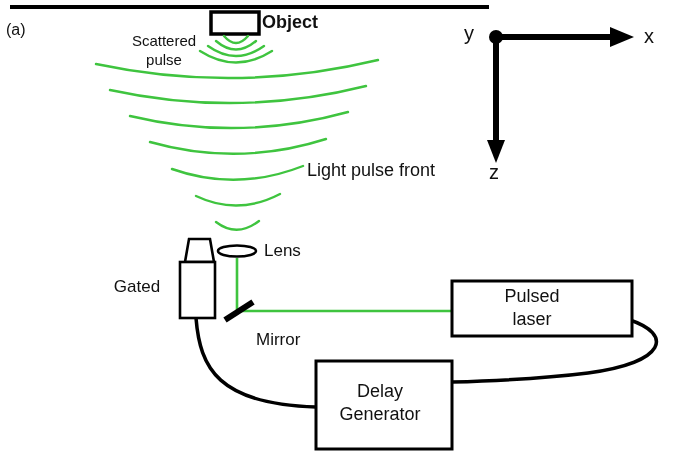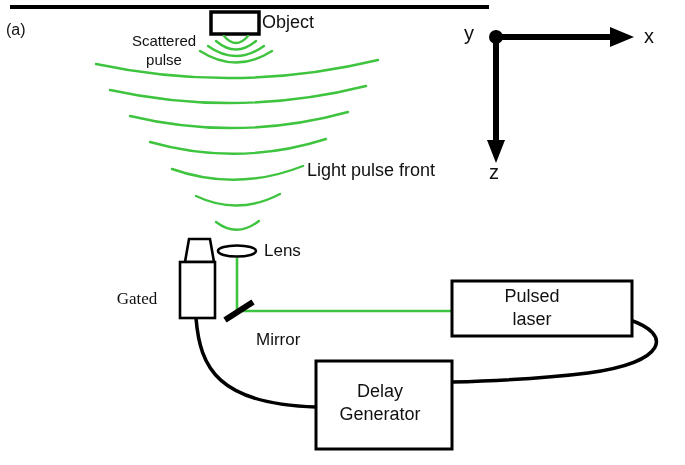--- a/index.html
+++ b/index.html
@@ -70,32 +70,32 @@
 
     <circle cx="496" cy="37" r="7" fill="#000"></circle>
     <line x1="496" y1="37" x2="612" y2="37" stroke="#000" stroke-width="6"></line>
     <polygon points="610,27 634,37 610,47" fill="#000"></polygon>
     <line x1="496" y1="37" x2="496" y2="142" stroke="#000" stroke-width="6"></line>
     <polygon points="487,140 505,140 496,163" fill="#000"></polygon>
   </svg>
 
   <div class="lbl fs16" style="left:6px; top:20px;">(a)</div>
 
-  <div class="lbl fs18" style="left:262px; top:11px;">Object</div>
+  <div class="lbl fs18" style="left:262px; top:11px;font-weight:bold;">Object</div>
 
   <div class="lbl fs15 center" style="left:120px; top:32px; width:88px;">
     <span class="ln">Scattered</span>
     <span class="ln">pulse</span>
   </div>
 
   <div class="lbl fs18" style="left:307px; top:159px;">Light pulse front</div>
 
   <div class="lbl fs17" style="left:264px; top:240px;">Lens</div>
 
-  <div class="lbl fs17 center" style="left:98px; top:288px; width:78px;font-family:Liberation Serif, serif;">
+  <div class="lbl fs17 center" style="left:98px; top:276px; width:78px;">
     <span class="ln">Gated</span>
   </div>
 
   <div class="lbl fs17" style="left:224px; top:329px;margin-left:32px;">Mirror</div>
 
   <div class="lbl fs18 center" style="left:452px; top:285px; width:160px;">
     <span class="ln">Pulsed</span>
     <span class="ln">laser</span>
   </div>
 

